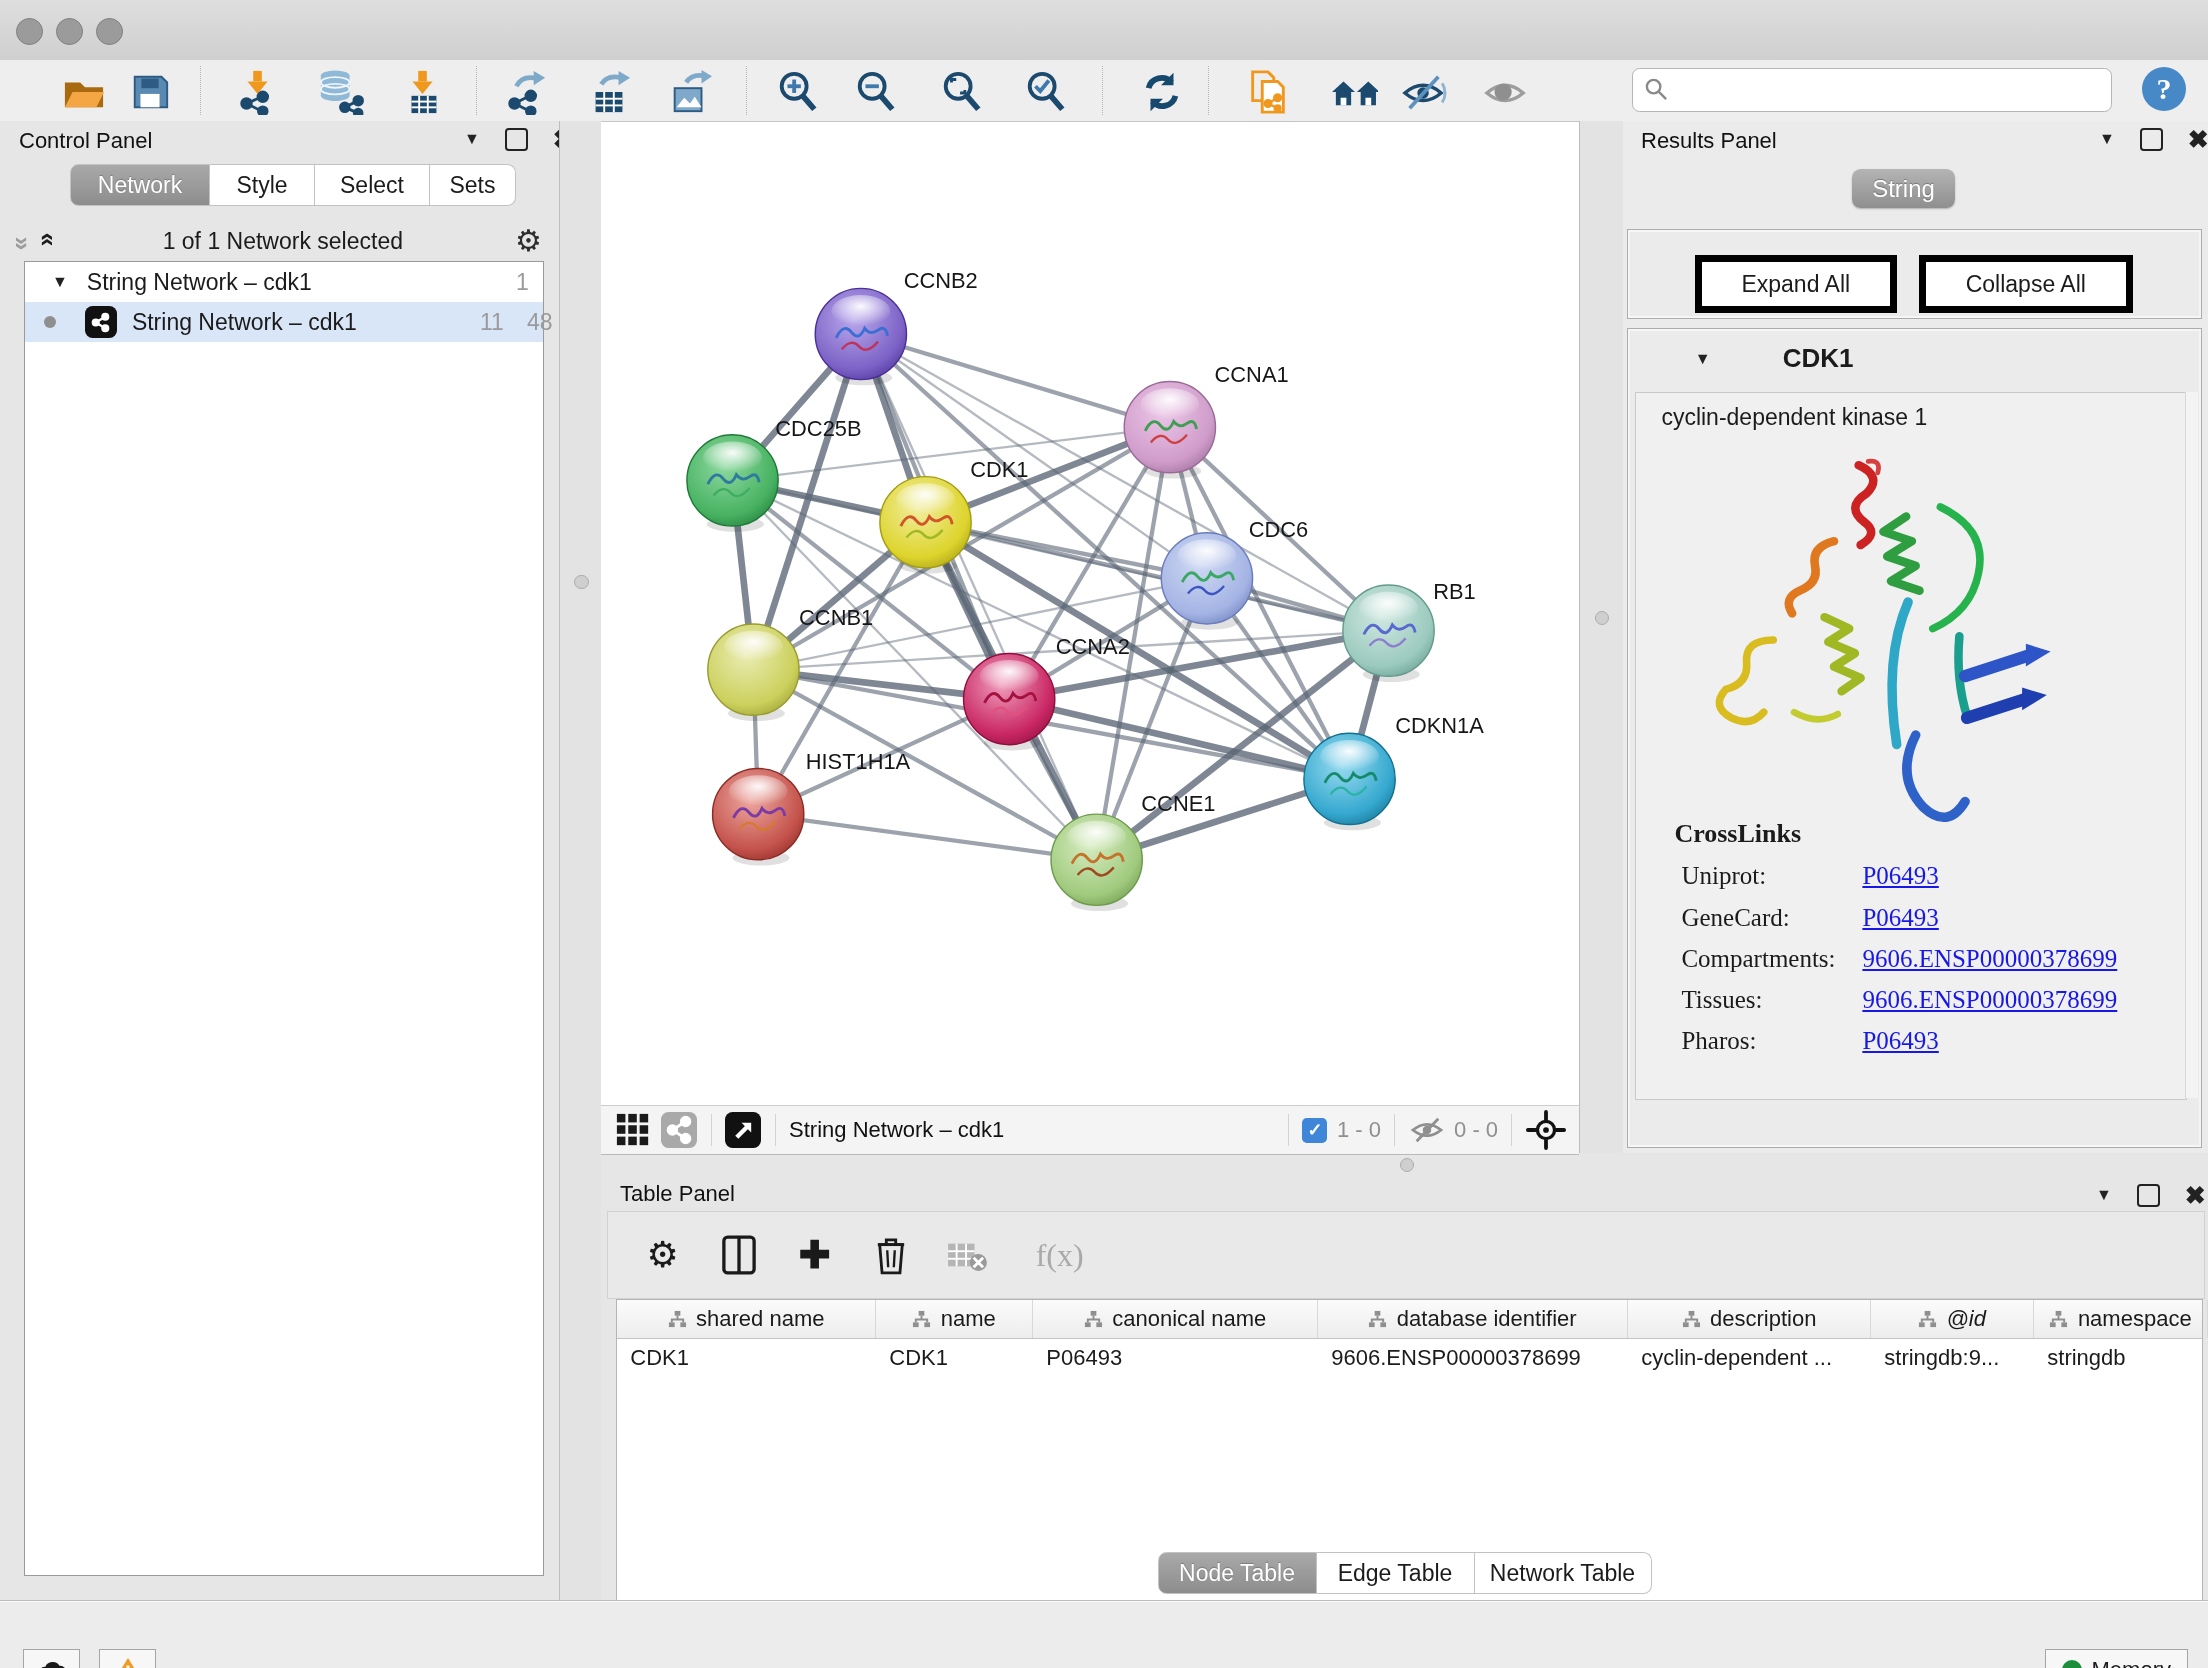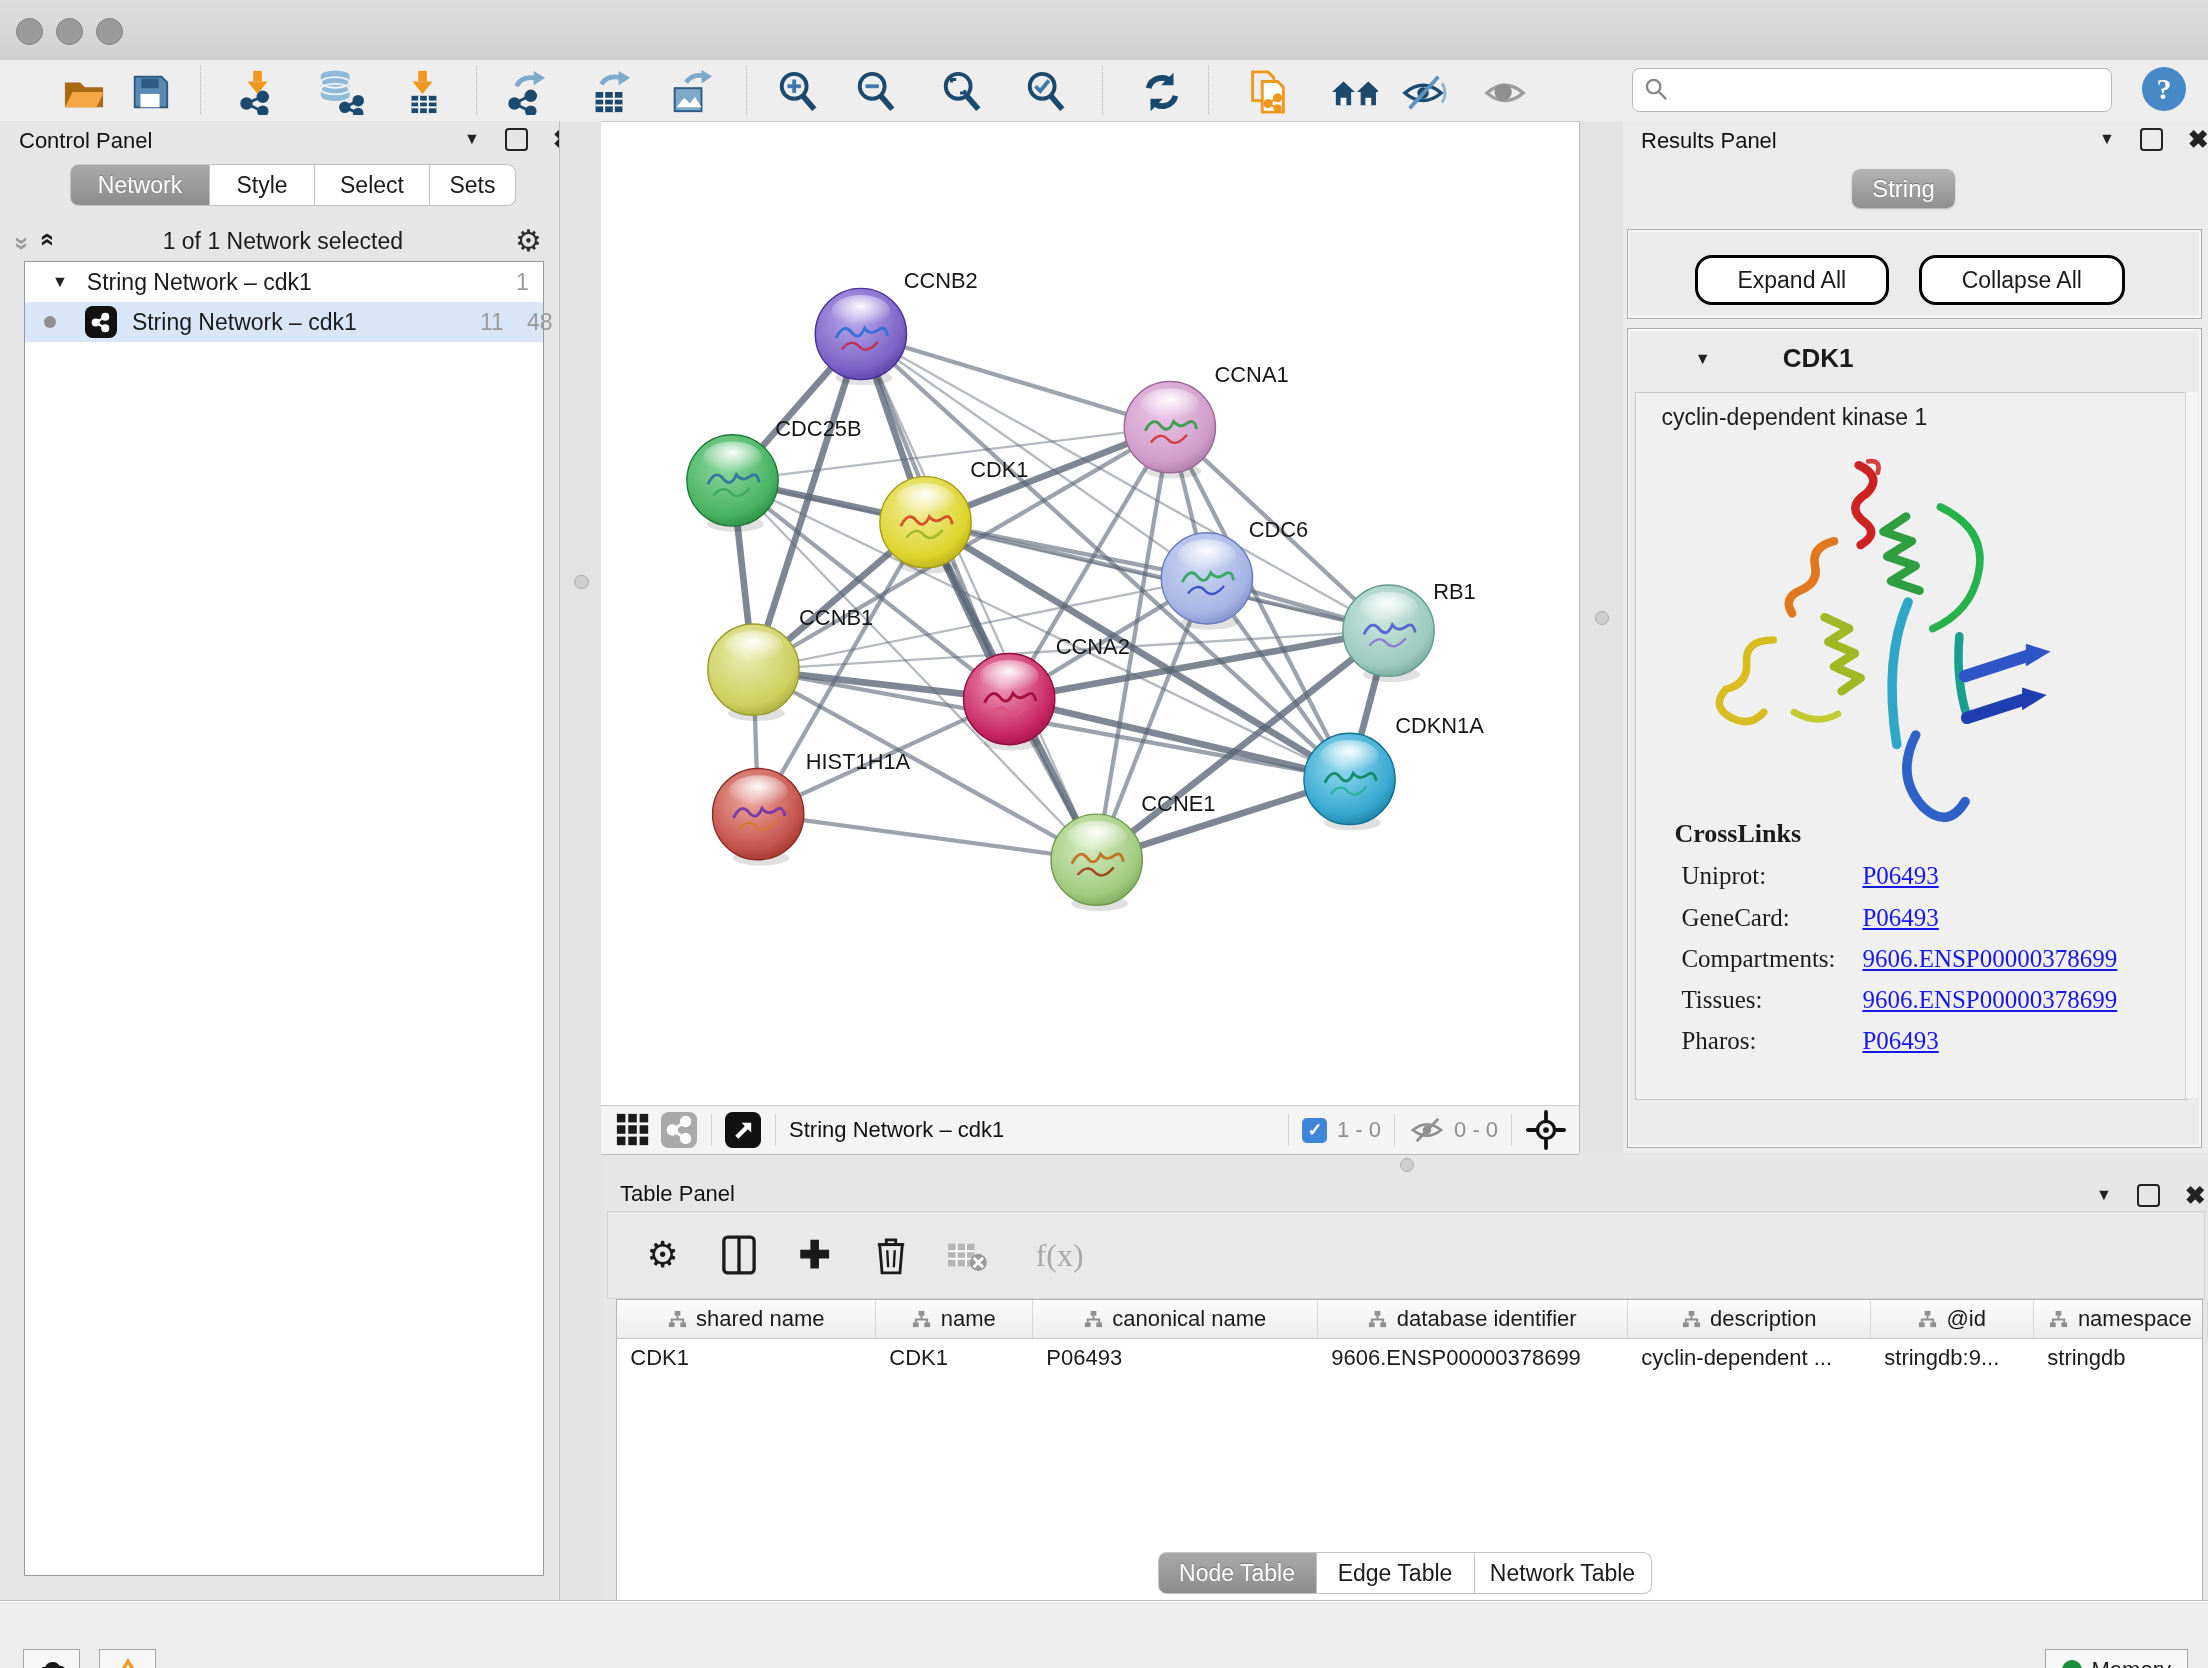--- a/index.html
+++ b/index.html
@@ -92,22 +92,22 @@
   
   #results-panel{left:1623px;top:121px;width:586px;height:1032px;background:#ebebeb;}
   #rp-header{position:absolute;left:18px;top:6.7px;}
   #string-tab{position:absolute;left:229px;top:48px;width:103px;height:39px;
     background:linear-gradient(#b4b4b4,#8f8f8f);border-radius:8.6px;color:#fff;font-size:24px;
     display:flex;align-items:center;justify-content:center;text-shadow:0 -1px 1px rgba(0,0,0,.3);
     box-shadow:0 1px 1.9px rgba(0,0,0,.25);}
   .rbox{position:absolute;left:3.8px;width:573px;border:1.9px solid #adadad;
     box-shadow:inset 0 0 0 1.9px #f6f6f6;background:#ebebeb;}
   #rp-box1{top:108px;height:88px;}
-  .rbtn{position:absolute;top:25px;height:44px;background:#fff;border:3px solid #000000;
-    border-radius:17px;font-size:23px;display:flex;align-items:center;justify-content:center;}
+  .rbtn{position:absolute;top:25px;height:44px;background:#fff;border:7px solid #000000;
+    border-radius:0;font-size:23px;display:flex;align-items:center;justify-content:center;}
   #rp-box2{top:207px;height:818px;}
   #cdk1-hdr{position:absolute;left:0;top:0;width:100%;height:59px;display:flex;align-items:center;}
   #cdk1-name{font-size:26px;font-weight:bold;margin-left:72px;}
   #rp-content{position:absolute;left:7.6px;top:63px;width:550px;height:706px;
     background:#f0f0f0;border:1px solid #c9c9c9;overflow:hidden;}
   #rp-desc{position:absolute;left:25px;top:11.4px;font-size:23px;}
   #ribbon{position:absolute;left:46px;top:57px;}
   #crosslinks{position:absolute;left:38px;top:426px;font-family:"Liberation Serif",serif;}
   #cl-heading{font-size:26px;font-weight:bold;}
   .clrow{display:flex;margin-top:13.3px;font-size:25px;}
@@ -845,21 +845,21 @@
               <rect x="7" y="1" width="6" height="5"></rect>
               <rect x="1" y="13" width="6" height="5"></rect>
               <rect x="13" y="13" width="6" height="5"></rect>
             </g>
             <g stroke="#8f8f8f" stroke-width="2" fill="none">
               <path d="M10,6 v4 M4,13 v-3 h12 v3"></path>
             </g>
           </svg>
           <span>description</span>
         </div>
-        <div class="th" style="width: 163px;">
+        <div class="th" style="width: 163px; font-style: italic;">
           <svg width="19" height="19" viewBox="0 0 20 20">
             <g fill="#8f8f8f">
               <rect x="7" y="1" width="6" height="5"></rect>
               <rect x="1" y="13" width="6" height="5"></rect>
               <rect x="13" y="13" width="6" height="5"></rect>
             </g>
             <g stroke="#8f8f8f" stroke-width="2" fill="none">
               <path d="M10,6 v4 M4,13 v-3 h12 v3"></path>
             </g>
           </svg>

